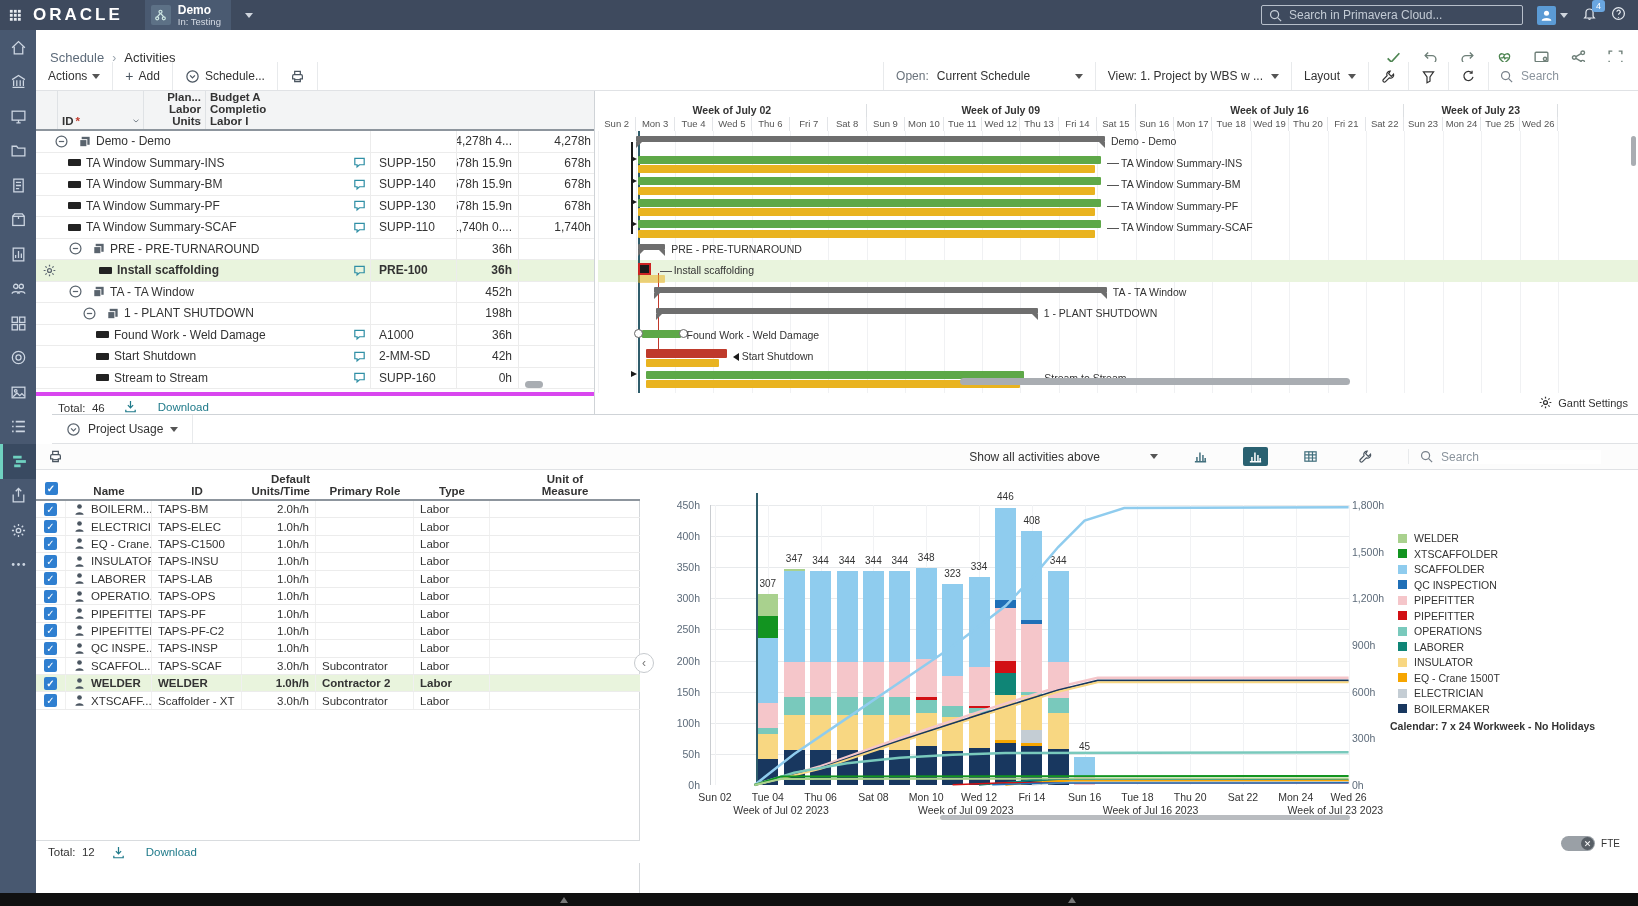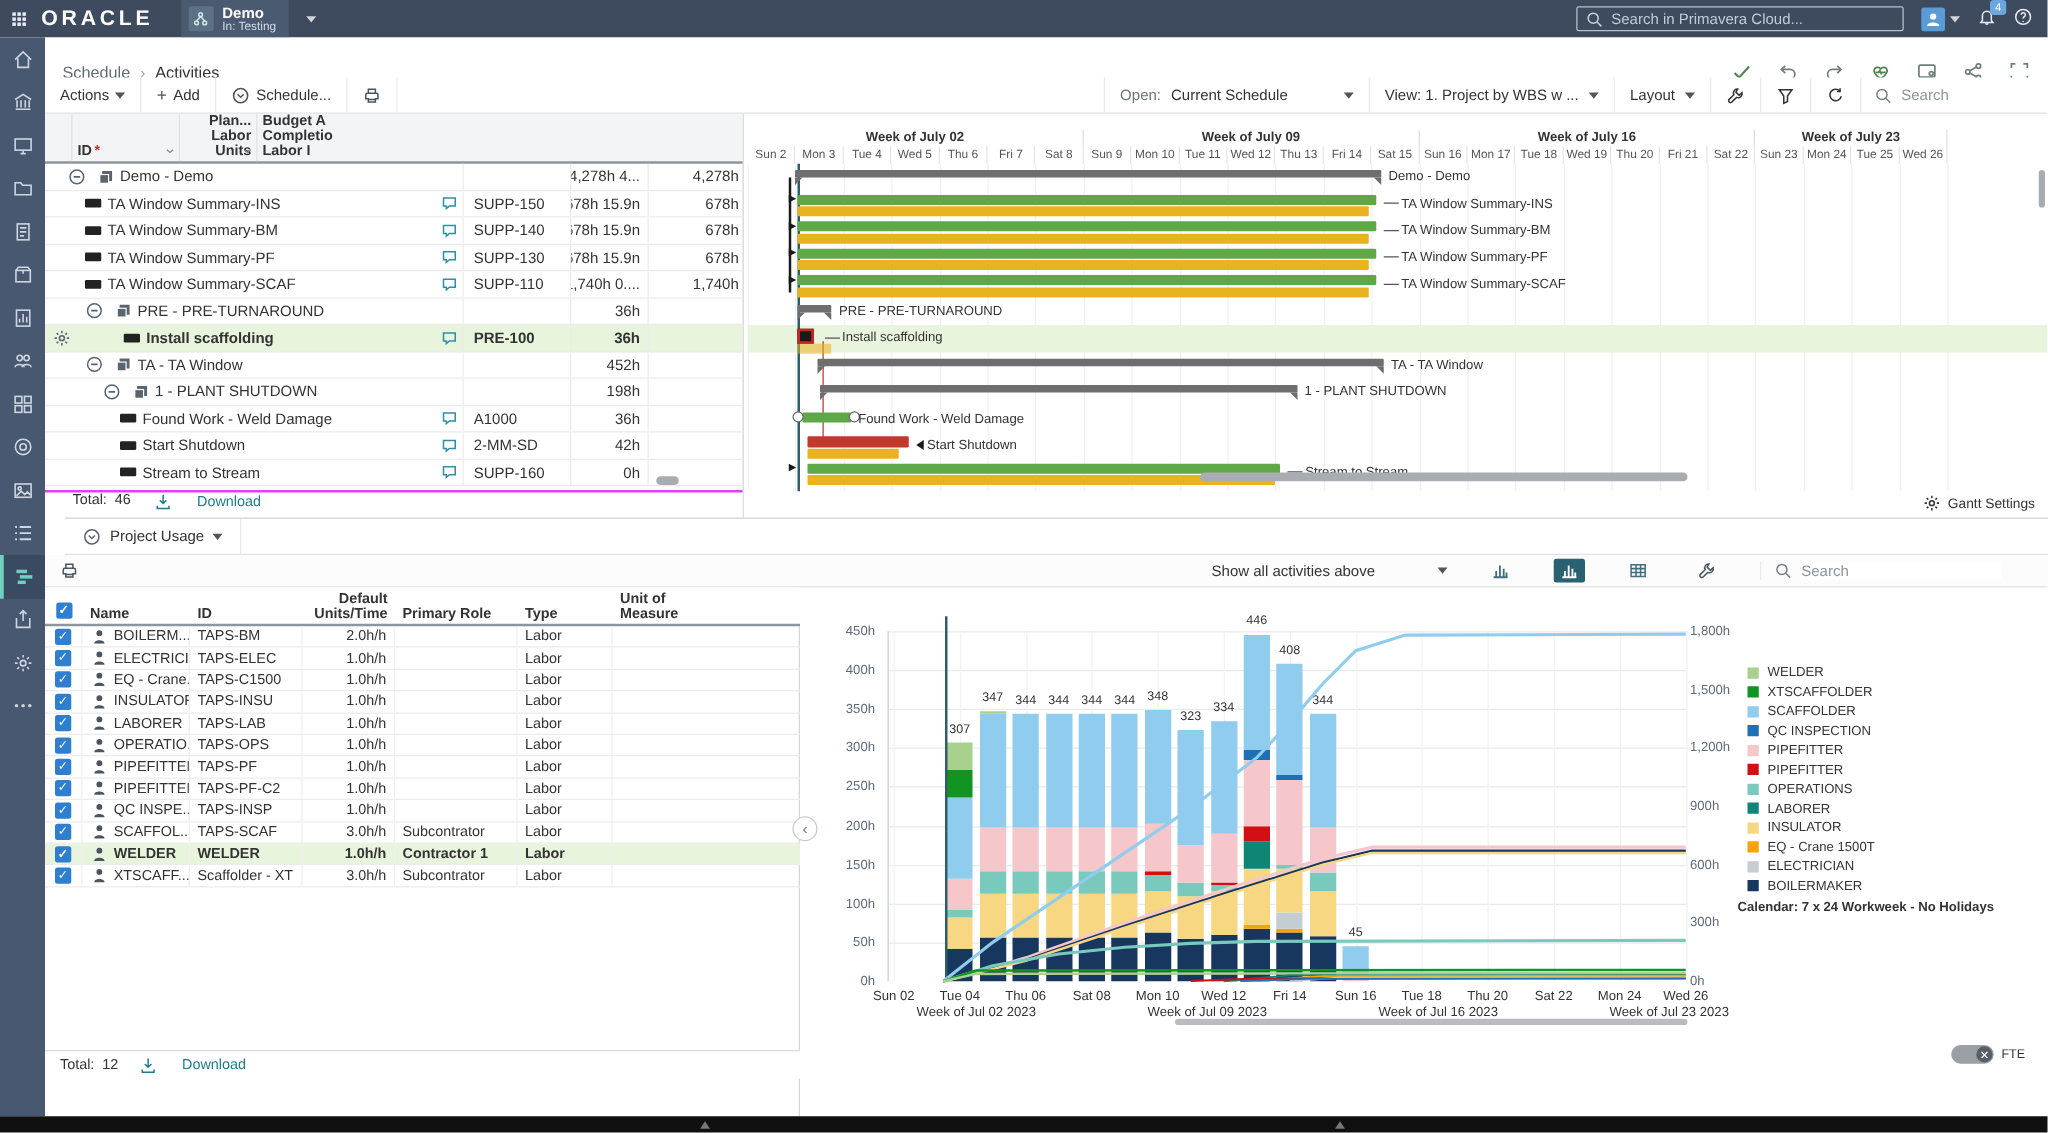--- a/index.html
+++ b/index.html
@@ -66,21 +66,21 @@
   .arow { position:absolute; left:0; width:559px; height:21.5px; display:flex; align-items:center; border-bottom:1px solid #ececec; font-size:12px; }
   .arow.sel { background:#e9f4dd; font-weight:bold; }
   .cell-name { width:312px; display:flex; align-items:center; overflow:hidden; white-space:nowrap; padding-left:6px; }
   .cell-cmt { width:22px; display:flex; justify-content:center; color:#2f8fa5; }
   .cell-id { width:86px; padding-left:8px; border-left:1px solid #ececec; align-self:stretch; display:flex; align-items:center; }
   .cell-plan { width:62px; padding-right:6px; border-left:1px solid #ececec; align-self:stretch; display:flex; align-items:center; justify-content:flex-end; overflow:hidden; white-space:nowrap; }
   .cell-bud { flex:1; padding-right:4px; border-left:1px solid #ececec; align-self:stretch; display:flex; align-items:center; justify-content:flex-end; overflow:hidden; white-space:nowrap; }
   .wbsic { color:#5a646e; margin:0 4px; }
   .actbar { width:13px; height:7px; background:#222; border-radius:1px; margin:0 5px 0 4px; flex:none; }
   .gearsel { color:#5a646e; margin-right:2px; }
-  #attotal { position:absolute; left:0; bottom:0; width:559px; height:22px; border-top:2px solid #d946ef; display:flex; align-items:flex-start; gap:18px; padding-left:22px; background:#fff; font-size:11.5px; }
+  #attotal { position:absolute; left:0; bottom:0; width:559px; height:22px; border-top:4px solid #d946ef; display:flex; align-items:flex-end; gap:18px; padding-left:22px; background:#fff; font-size:11.5px; }
   .dl { color:#1f7a8a; display:flex; align-items:center; gap:20px; }
   .hthumb { position:absolute; height:7px; background:#a9adb2; border-radius:4px; }
 
   
   #gantt { position:absolute; left:562px; top:0; width:1040px; height:323px; overflow:hidden; }
   #gmonth { position:absolute; left:0; top:0; width:960px; height:13px; text-align:center; font-weight:bold; font-size:11px; border-bottom:1px solid #e3e5e8; }
   #gweeks { position:absolute; left:0; top:13px; height:13px; }
   .gweek { position:absolute; top:0; height:13px; border-right:1px solid #dcdfe2; text-align:center; font-weight:bold; font-size:10.5px; color:#333; }
   #gdays { position:absolute; left:0; top:26px; height:14px; border-bottom:1px solid #cfd3d7; }
   .gday { position:absolute; top:0; height:14px; border-right:1px solid #e3e5e8; font-size:9.5px; color:#555; text-align:center; line-height:13px; overflow:hidden; }
@@ -119,21 +119,21 @@
   .cicon { color:#43707e; padding:2px 5px; border-radius:2px; }
   .cicon.selected { background:#2a6171; color:#fff; }
   #usearch { display:flex; align-items:center; gap:7px; color:#77808a; border-left:1px solid #e8eaec; padding-left:10px; height:100%; width:220px; }
   #usearch input { border:none; outline:none; width:160px; font-size:12px; }
   #usearch input::placeholder { color:#8b949d; }
 
   
   #botsplit { position:absolute; left:0; top:440px; width:1602px; height:423px; }
   #restable { position:absolute; left:0; top:0; width:604px; height:423px; border-right:1px solid #d5d8db; }
   #rthead { position:absolute; left:0; top:0; width:604px; height:31px; background:#fff; border-bottom:2px solid #8d959d; display:flex; font-weight:bold; font-size:11.5px; align-items:flex-end; }
-  .rhc { padding:2px 6px; line-height:12px; white-space:pre-line; }
+  .rhc { padding:2px 6px; line-height:12px; white-space:pre-line;text-align:center; }
   #rtrows { position:absolute; left:0; top:31px; width:604px; }
   .rrow { position:absolute; left:0; width:604px; height:17.4px; display:flex; align-items:center; border-bottom:1px solid #ececec; font-size:11.5px; }
   .rrow.sel { background:#e9f4dd; font-weight:bold; }
   .rc { overflow:hidden; white-space:nowrap; padding:0 6px; align-self:stretch; display:flex; align-items:center; border-right:1px solid #f0f0f0; }
   .cbx { width:13px; height:13px; background:#2f7fd0; border-radius:2px; color:#fff; font-size:10px; display:flex; align-items:center; justify-content:center; line-height:13px; }
   .persico { color:#4a5560; margin-right:4px; }
   #rttotal { position:absolute; left:0; top:370px; width:604px; height:23px; border-top:1px solid #d9dcdf; display:flex; align-items:center; gap:16px; padding-left:12px; font-size:11.5px; background:#fff; }
   #collapsebtn { position:absolute; left:598px; top:183px; width:20px; height:20px; border:1px solid #c6cace; border-radius:50%; background:#fff; display:flex; align-items:center; justify-content:center; color:#777; font-size:12px; z-index:5; }
 
   
@@ -1191,21 +1191,21 @@
                   <g fill="currentColor" stroke="none">
                     <circle cx="8" cy="4.8" r="2.5"></circle>
                     <path d="M3.6 13.6c0-3.6 8.8-3.6 8.8 0z"></path>
                   </g>
                 </svg>
               </span>
               <span>WELDER</span>
             </div>
             <div class="rc" style="width: 90px;">WELDER</div>
             <div class="rc" style="width: 74px; justify-content: flex-end;">1.0h/h</div>
-            <div class="rc" style="width: 98px;">Contractor 1</div>
+            <div class="rc" style="width: 98px;">Contractor 2</div>
             <div class="rc" style="width: 76px;">Labor</div>
             <div class="rc" style="flex: 1 1 0%; border-right: none;"></div>
           </div>
           <div class="rrow" style="top: 191.4px;">
             <div class="rc" style="width: 30px; justify-content: center;">
               <span class="cbx">✓</span>
             </div>
             <div class="rc" style="width: 86px;">
               <span class="ic persico">
                 <svg viewBox="0 0 16 16">

